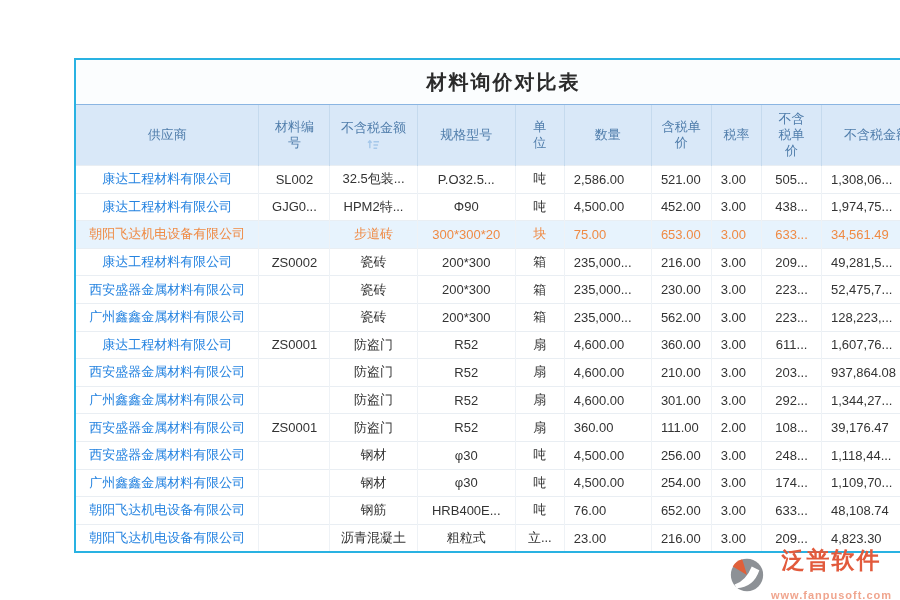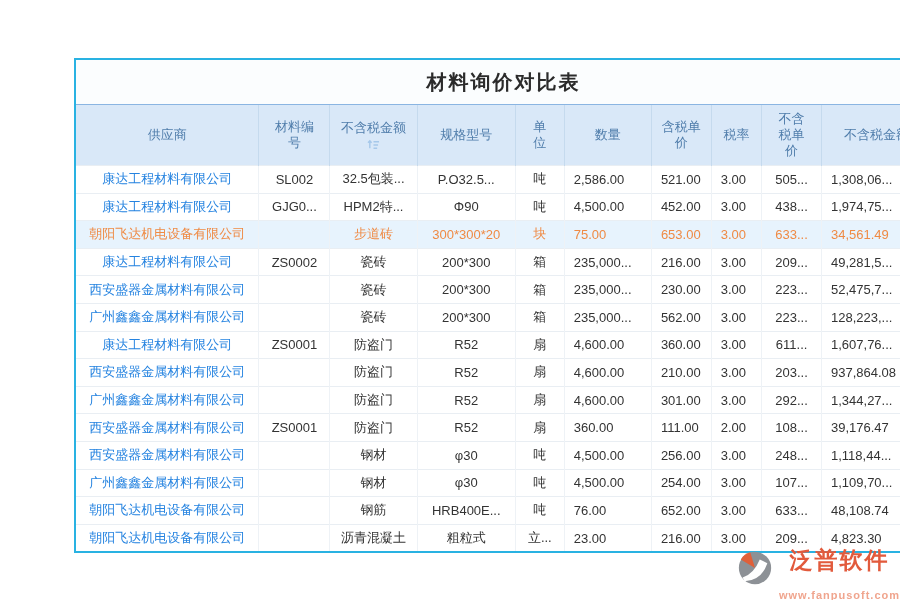--- a/index.html
+++ b/index.html
@@ -33,21 +33,21 @@
   tbody td{height:26.6px;font-size:13px;color:#333;background:#fff;
     border-top:1px solid #e9eef3;border-left:1px solid #eef2f6;
     padding:0 9px;white-space:nowrap;overflow:hidden;vertical-align:middle;}
   tbody td:first-child{border-left:none;}
   td.al-center{text-align:center;}
   td.al-right{}
   td.supplier{color:#2583e0;cursor:pointer;}
   tr.highlight td{background:#e7f3fd;color:#ef8a44;}
   tr.highlight td.supplier{color:#ef8a44;}
 
-  .brand{position:absolute;right:0;top:549px;display:flex;align-items:flex-start;gap:5px;}
+  .brand{position:absolute;right:8px;top:549px;display:flex;align-items:center;gap:5px;}
   .brand-text{display:flex;flex-direction:column;align-items:center;line-height:1;}
   .brand-name{font-size:23px;font-weight:bold;color:#e25a3c;letter-spacing:2px;}
   .brand-url{font-size:11px;font-weight:bold;color:#f0a58e;letter-spacing:1px;margin-top:18px;}
 </style>
 </head>
 <body>
 
 <div class="page">
 
   <div class="panel">
@@ -268,21 +268,21 @@
           </tr>
           <tr>
             <td class="al-center supplier">广州鑫鑫金属材料有限公司</td>
             <td class="al-center"></td>
             <td class="al-center">钢材</td>
             <td class="al-center">φ30</td>
             <td class="al-center">吨</td>
             <td class="al-right">4,500.00</td>
             <td class="al-right">254.00</td>
             <td class="al-right">3.00</td>
-            <td class="al-center">107...</td>
+            <td class="al-center">174...</td>
             <td class="al-right">1,109,70...</td>
           </tr>
           <tr>
             <td class="al-center supplier">朝阳飞达机电设备有限公司</td>
             <td class="al-center"></td>
             <td class="al-center">钢筋</td>
             <td class="al-center">HRB400E...</td>
             <td class="al-center">吨</td>
             <td class="al-right">76.00</td>
             <td class="al-right">652.00</td>

